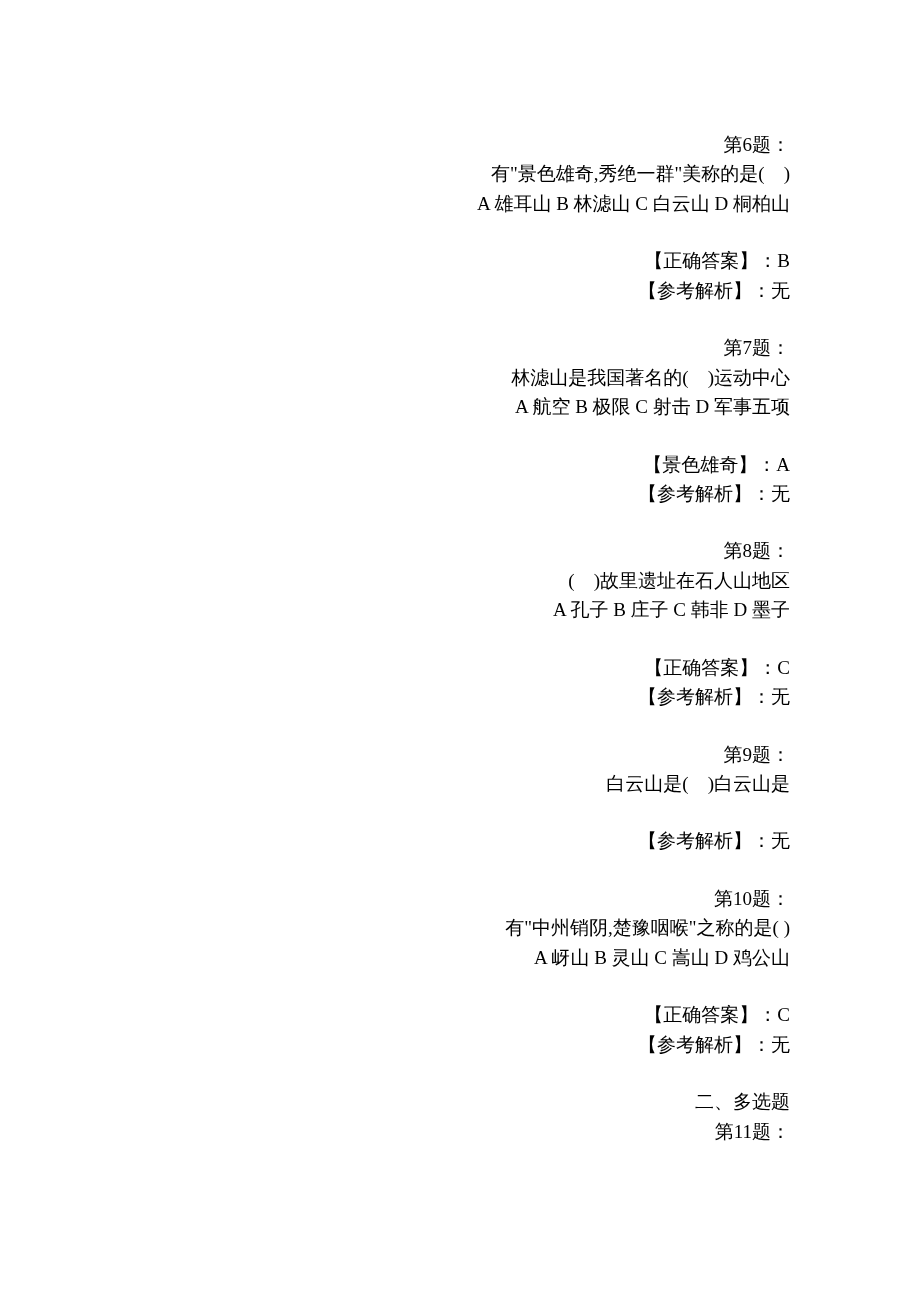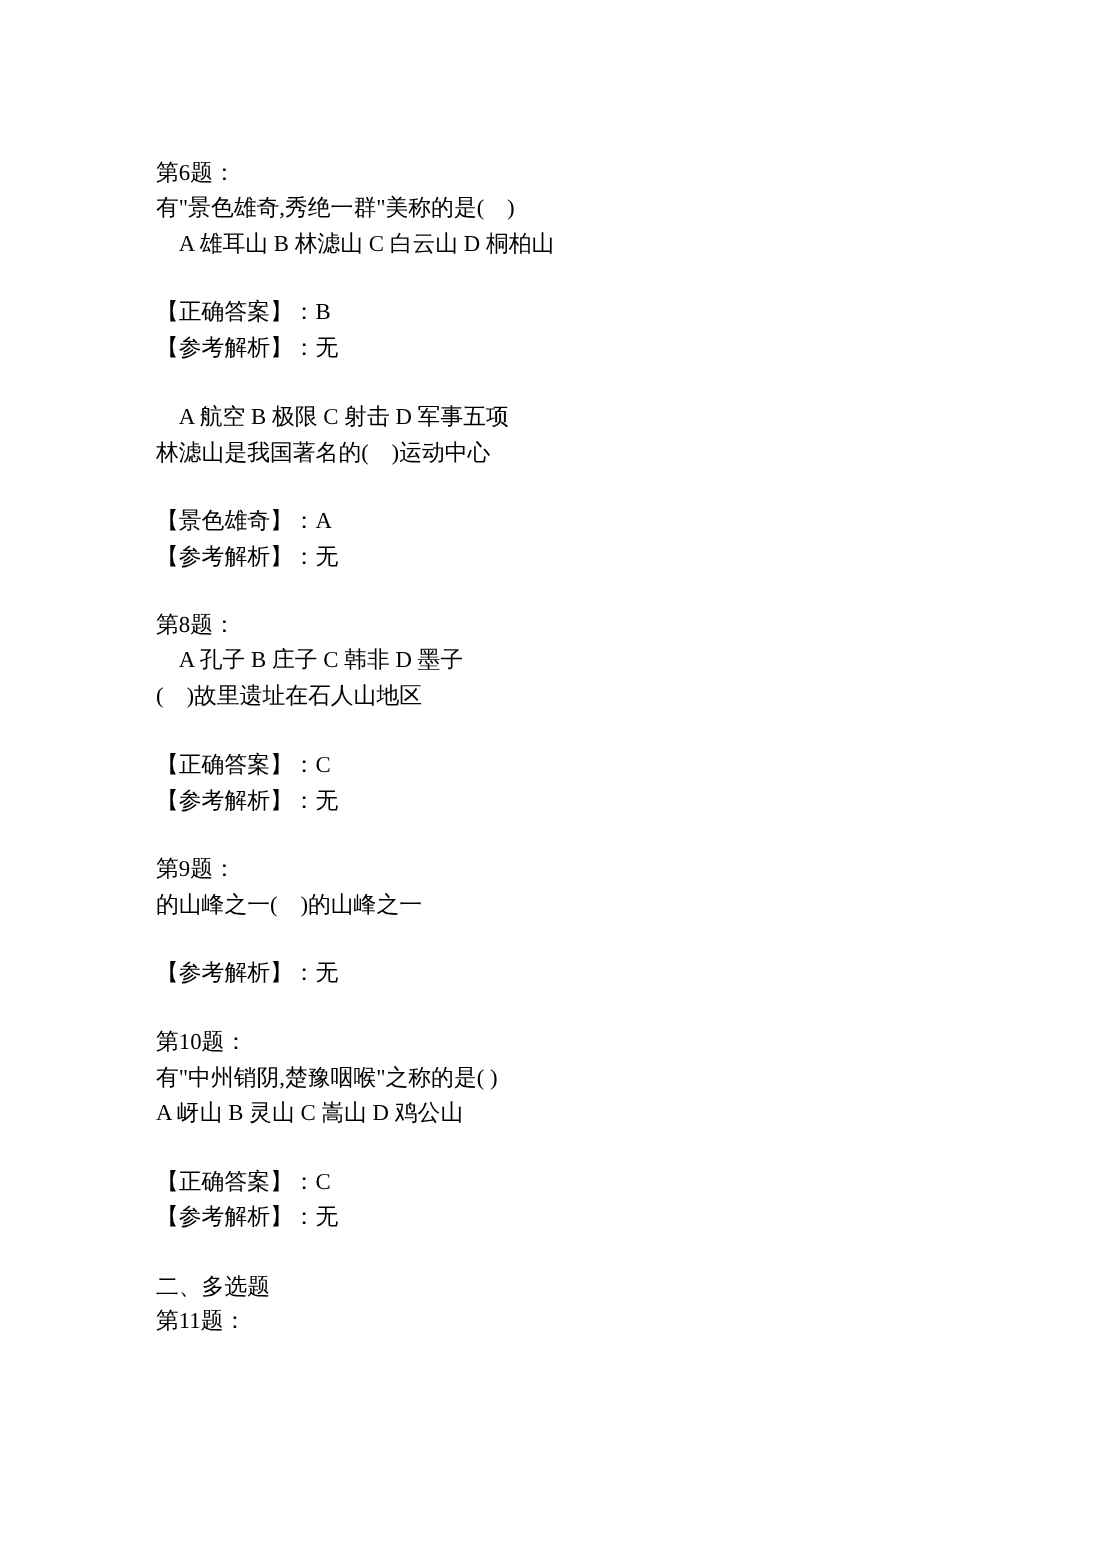--- a/index.html
+++ b/index.html
@@ -7,20 +7,21 @@
     padding: 0;
     background: #ffffff;
     font-family: "SimSun", "宋体", serif;
     width: 920px;
   }
   .page {
     padding: 130px 130px 80px 130px;
     font-size: 19px;
     line-height: 1.55;
     color: #000000;
+    text-align: right;
   }
   .block {
     margin-bottom: 28px;
   }
   .line {
     white-space: pre-wrap;
   }
 </style>
 </head>
 <body>
@@ -31,41 +32,42 @@
     <div class="line">第6题：</div>
     <div class="line">有"景色雄奇,秀绝一群"美称的是(　)</div>
     <div class="line">　A 雄耳山 B 林滤山 C 白云山 D 桐柏山</div>
   </div>
   <div class="block">
     <div class="line">【正确答案】：B</div>
     <div class="line">【参考解析】：无</div>
   </div>
 
   <div class="block">
+    <div class="line">第7题：</div>
+    <div class="line">林滤山是我国著名的(　)运动中心</div>
     <div class="line">　A 航空 B 极限 C 射击 D 军事五项</div>
-    <div class="line">林滤山是我国著名的(　)运动中心</div>
   </div>
   <div class="block">
     <div class="line">【景色雄奇】：A</div>
     <div class="line">【参考解析】：无</div>
   </div>
 
   <div class="block">
     <div class="line">第8题：</div>
+    <div class="line">(　)故里遗址在石人山地区</div>
     <div class="line">　A 孔子 B 庄子 C 韩非 D 墨子</div>
-    <div class="line">(　)故里遗址在石人山地区</div>
   </div>
   <div class="block">
     <div class="line">【正确答案】：C</div>
     <div class="line">【参考解析】：无</div>
   </div>
 
   <div class="block">
     <div class="line">第9题：</div>
-    <div class="line">的山峰之一(　)的山峰之一</div>
+    <div class="line">白云山是(　)白云山是</div>
   </div>
   <div class="block">
     <div class="line">【参考解析】：无</div>
   </div>
 
   <div class="block">
     <div class="line">第10题：</div>
     <div class="line">有"中州销阴,楚豫咽喉"之称的是( )</div>
     <div class="line">A 岈山 B 灵山 C 嵩山 D 鸡公山</div>
   </div>

